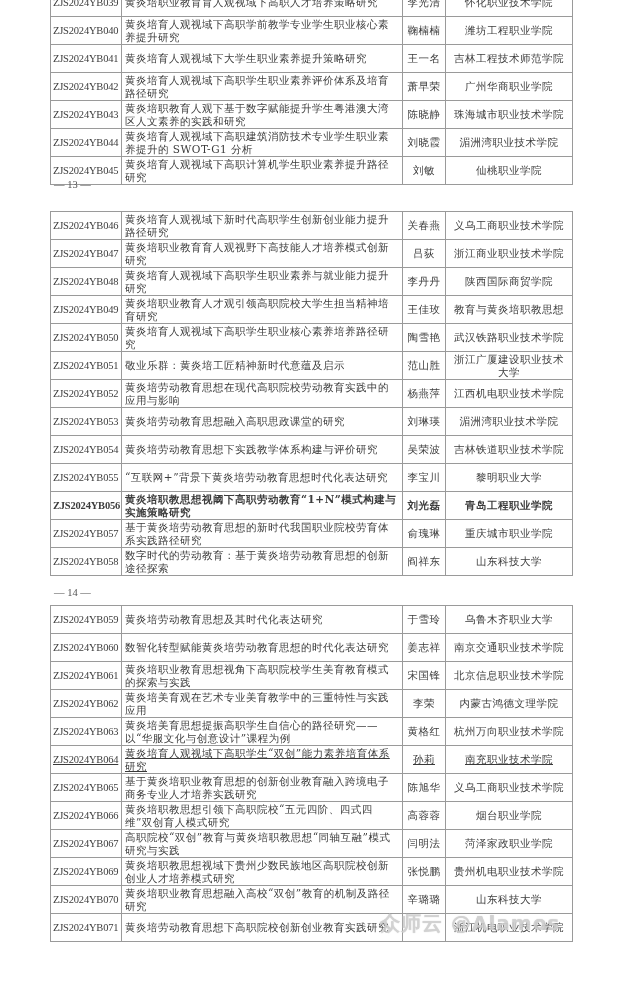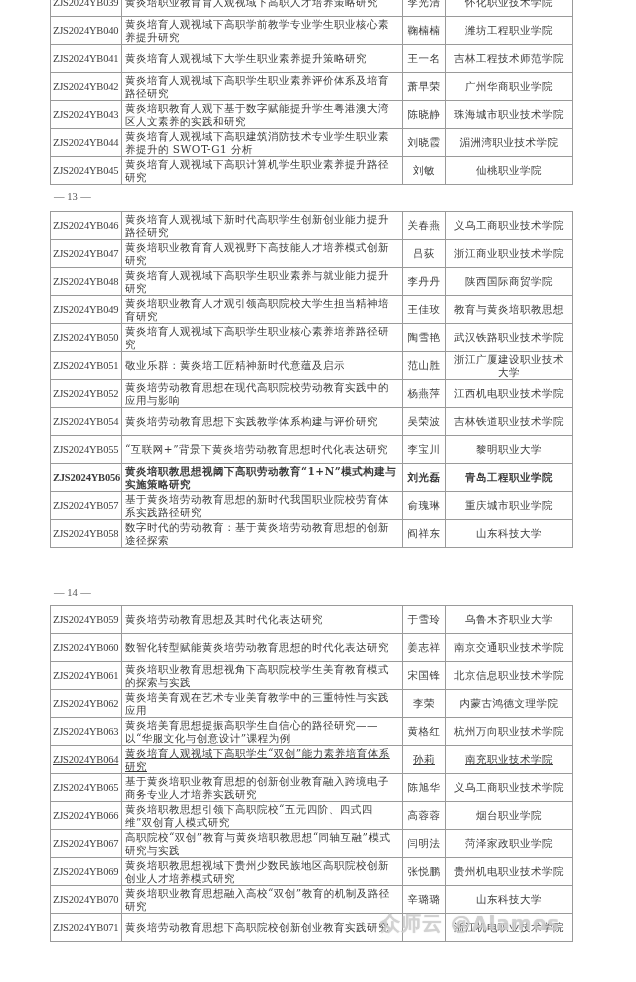--- a/index.html
+++ b/index.html
@@ -59,21 +59,21 @@
   </tr>
   <tr style="height:28px;">
     <td class="code">ZJS2024YB045</td>
     <td class="title">黄炎培育人观视域下高职计算机学生职业素养提升路径研究</td>
     <td class="name">刘敏</td>
     <td class="inst">仙桃职业学院</td>
   </tr>
 </tbody>
   </table>
 
-<div class="pg" style="top:191px;">— 13 —</div>
+<div class="pg" style="top:179px;">— 13 —</div>
 
 <table class="tbl" style="top:211px;">
   <tbody>
       <tr style="height:28px;">
     <td class="code">ZJS2024YB046</td>
     <td class="title">黄炎培育人观视域下新时代高职学生创新创业能力提升路径研究</td>
     <td class="name">关春燕</td>
     <td class="inst">义乌工商职业技术学院</td>
   </tr>
   <tr style="height:28px;">
@@ -105,20 +105,26 @@
     <td class="title">敬业乐群：黄炎培工匠精神新时代意蕴及启示</td>
     <td class="name">范山胜</td>
     <td class="inst">浙江广厦建设职业技术大学</td>
   </tr>
   <tr style="height:28px;">
     <td class="code">ZJS2024YB052</td>
     <td class="title">黄炎培劳动教育思想在现代高职院校劳动教育实践中的应用与影响</td>
     <td class="name">杨燕萍</td>
     <td class="inst">江西机电职业技术学院</td>
   </tr>
+  <tr style="height:28px;">
+    <td class="code">ZJS2024YB053</td>
+    <td class="title">黄炎培劳动教育思想融入高职思政课堂的研究</td>
+    <td class="name">刘琳瑛</td>
+    <td class="inst">湄洲湾职业技术学院</td>
+  </tr>
   <tr style="height:28px;padding-left:31px;">
     <td class="code">ZJS2024YB054</td>
     <td class="title">黄炎培劳动教育思想下实践教学体系构建与评价研究</td>
     <td class="name">吴荣波</td>
     <td class="inst">吉林铁道职业技术学院</td>
   </tr>
   <tr style="height:28px;">
     <td class="code">ZJS2024YB055</td>
     <td class="title">“互联网+”背景下黄炎培劳动教育思想时代化表达研究</td>
     <td class="name">李宝川</td>

